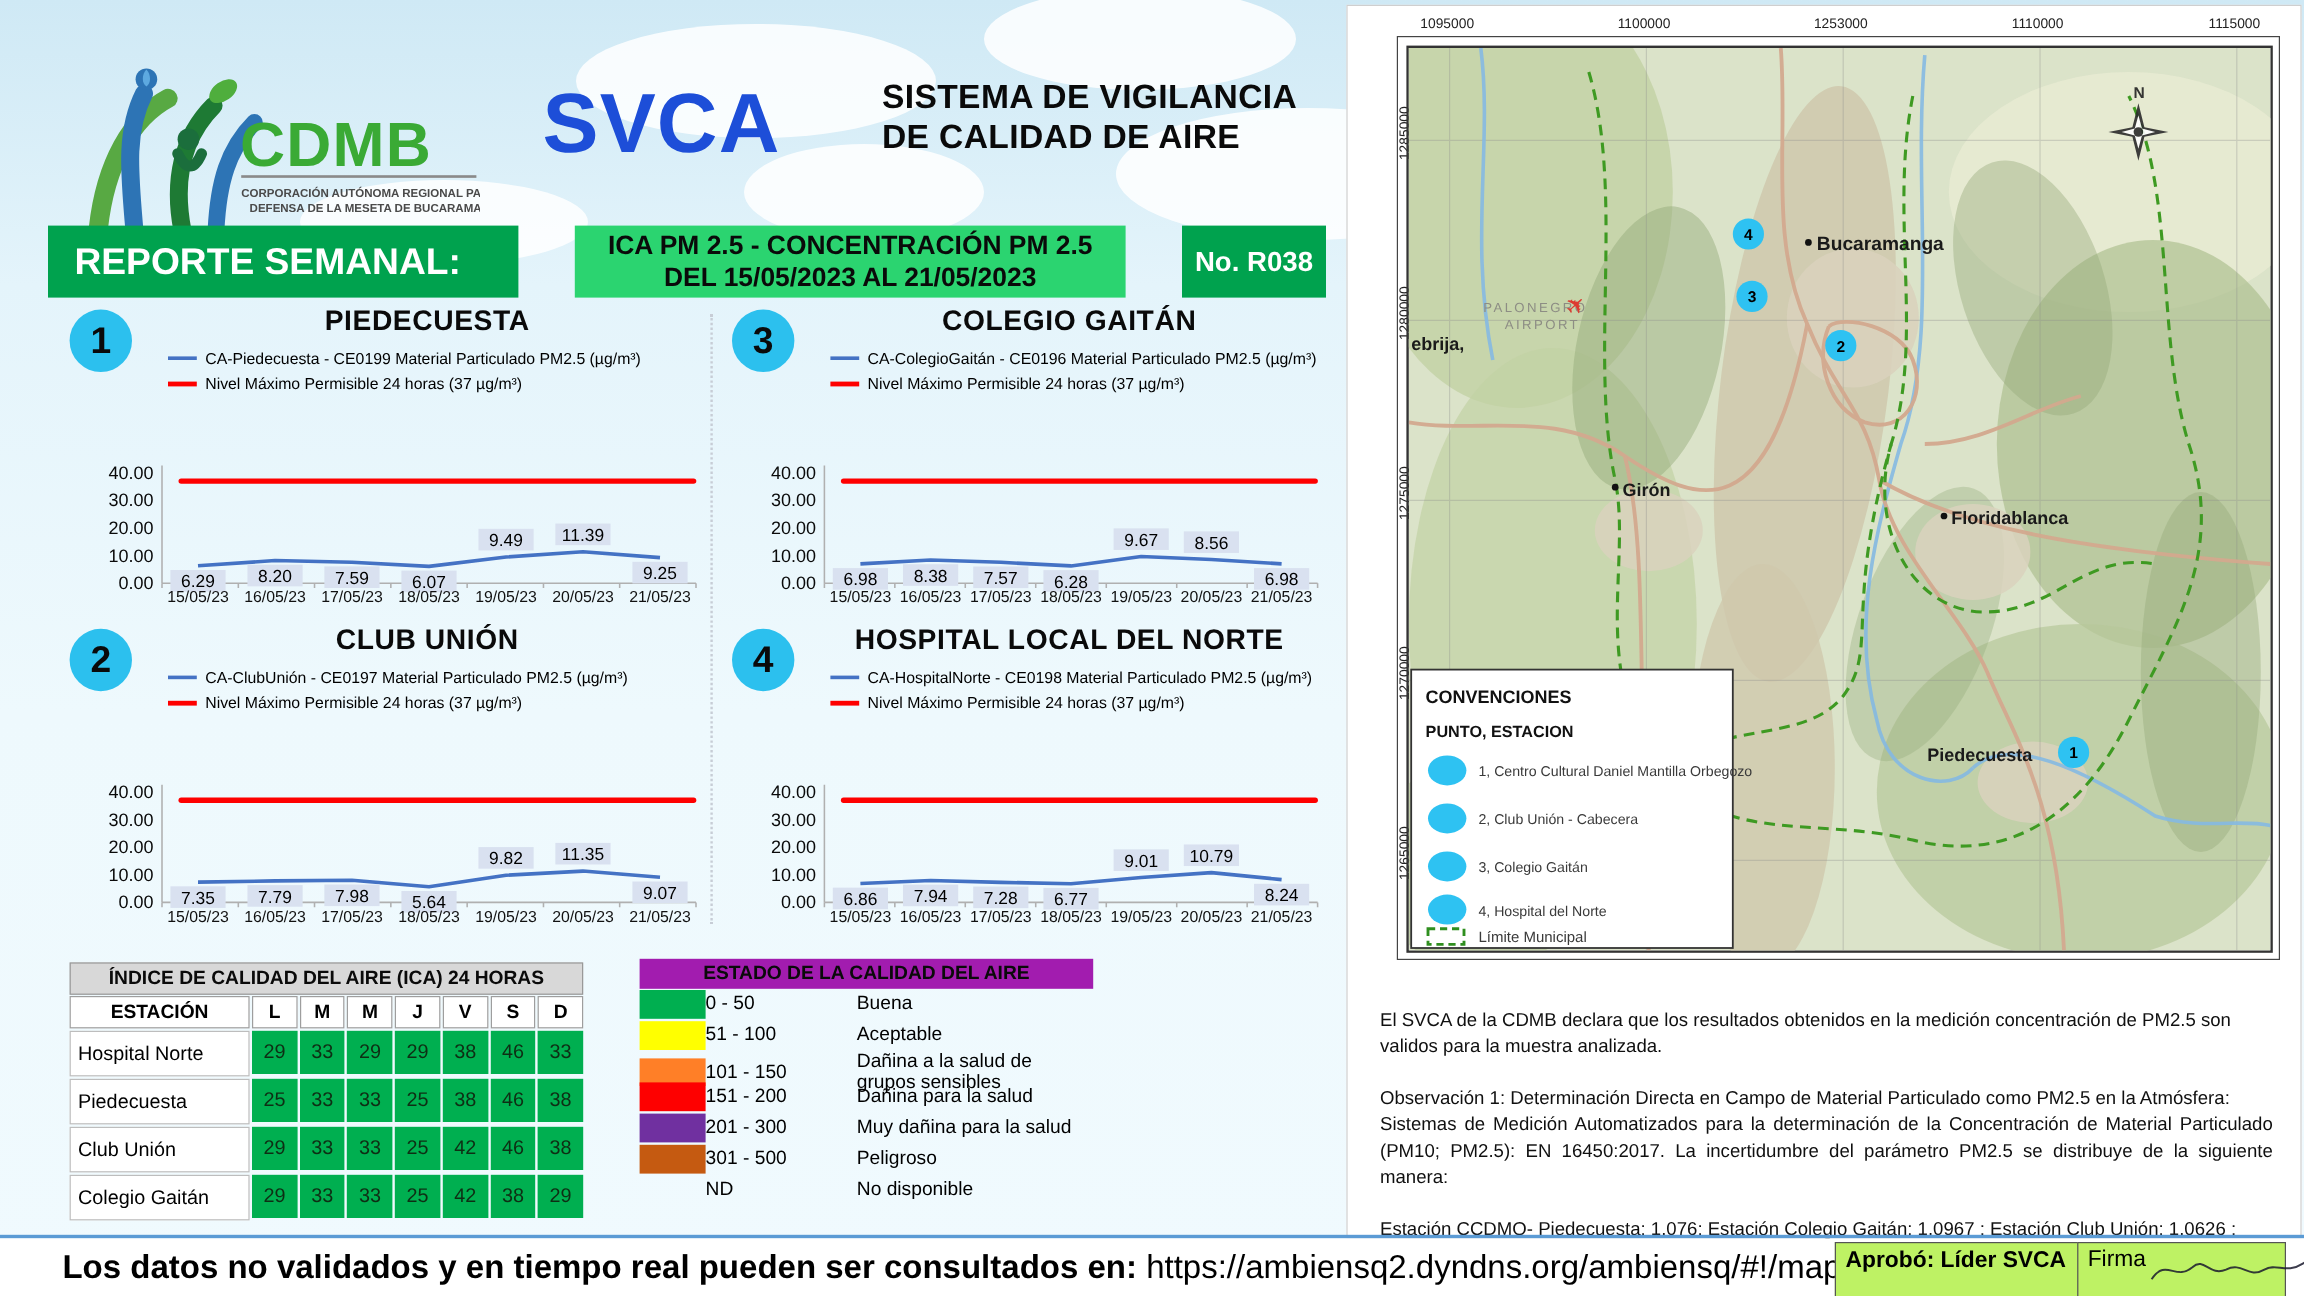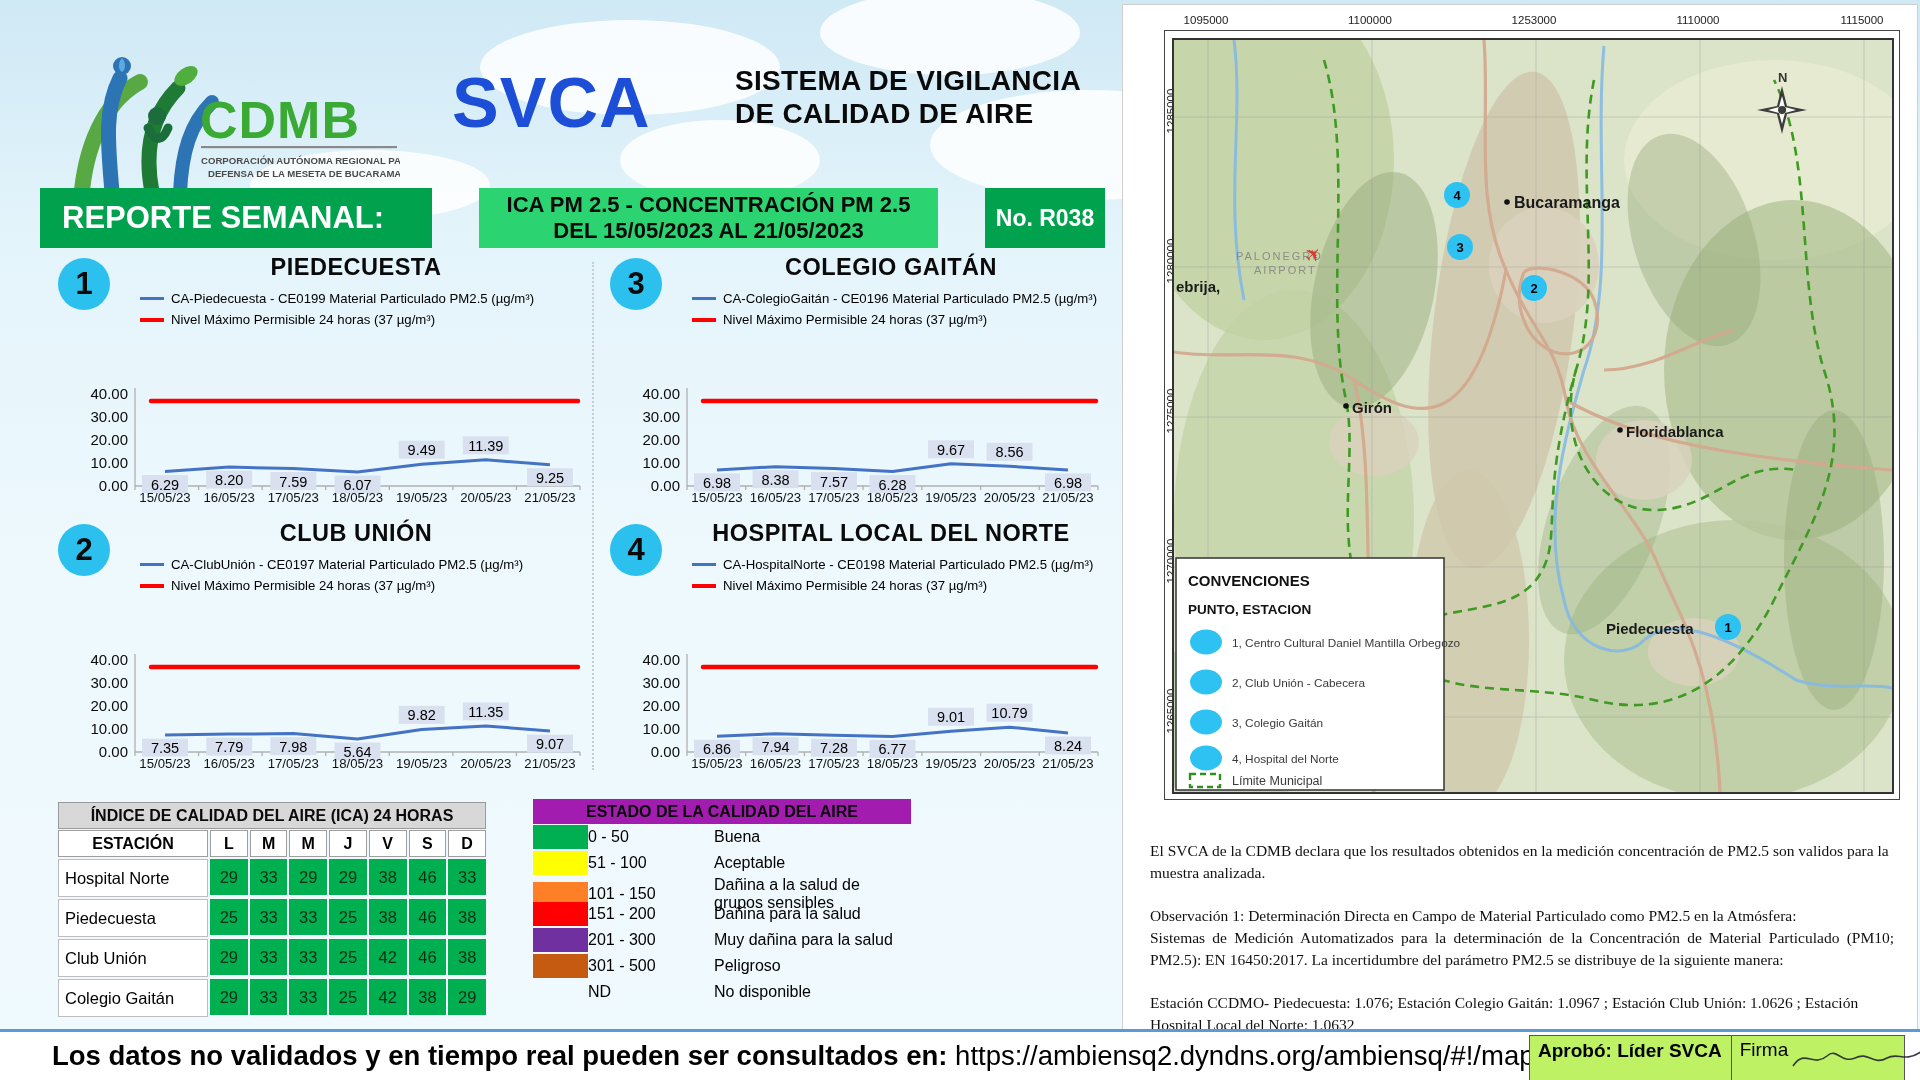--- a/index.html
+++ b/index.html
@@ -50,21 +50,21 @@
   .est-label{font-size:16px;padding-left:14px;}
   
   #right-panel{left:1122px;top:4px;width:794px;height:1026px;background:#fff;border:1px solid #cfcfcf;}
   #map-outer{left:1164px;top:30px;width:734px;height:768px;border:1px solid #444;}
   #map-frame{left:1172px;top:38px;width:718px;height:752px;border:2px solid #333;box-sizing:content-box;}
   .map-xlab{position:absolute;top:14px;width:70px;text-align:center;font-size:11.5px;color:#222;}
   .map-ylab{position:absolute;left:1136px;width:70px;text-align:center;font-size:11.5px;color:#222;
       transform:rotate(-90deg);transform-origin:center;}
   
   #notes{left:1150px;top:840px;width:744px;font-size:15.5px;color:#101010;line-height:1.42;}
-  #notes .para{margin-bottom:21px;font-family:Liberation Serif, serif;}
+  #notes .para{margin-bottom:21px;}
   #notes .just{text-align:justify;}
   
   #blue-rule{left:0;top:1029px;width:1920px;height:3px;background:#5b9bd5;}
   #footer-bar{left:0;top:1032px;width:1920px;height:48px;background:#fff;}
   #footer-text{left:52px;top:1040px;font-size:27.5px;color:#000;white-space:nowrap;}
   #footer-text .b{font-weight:700;}
   #approve-box{left:1529px;top:1035px;display:flex;height:42px;}
   #approve-box .cell{border:1.3px solid #555;background:#bef264;box-sizing:border-box;height:60px;}
   #approve-box .c1{width:203px;font-size:19px;font-weight:700;line-height:24px;padding:3px 0 0 8px;}
   #approve-box .c2{width:174px;font-size:19px;font-weight:400;padding:3px 4px 0 8px;margin-left:-1.3px;position:relative;}

